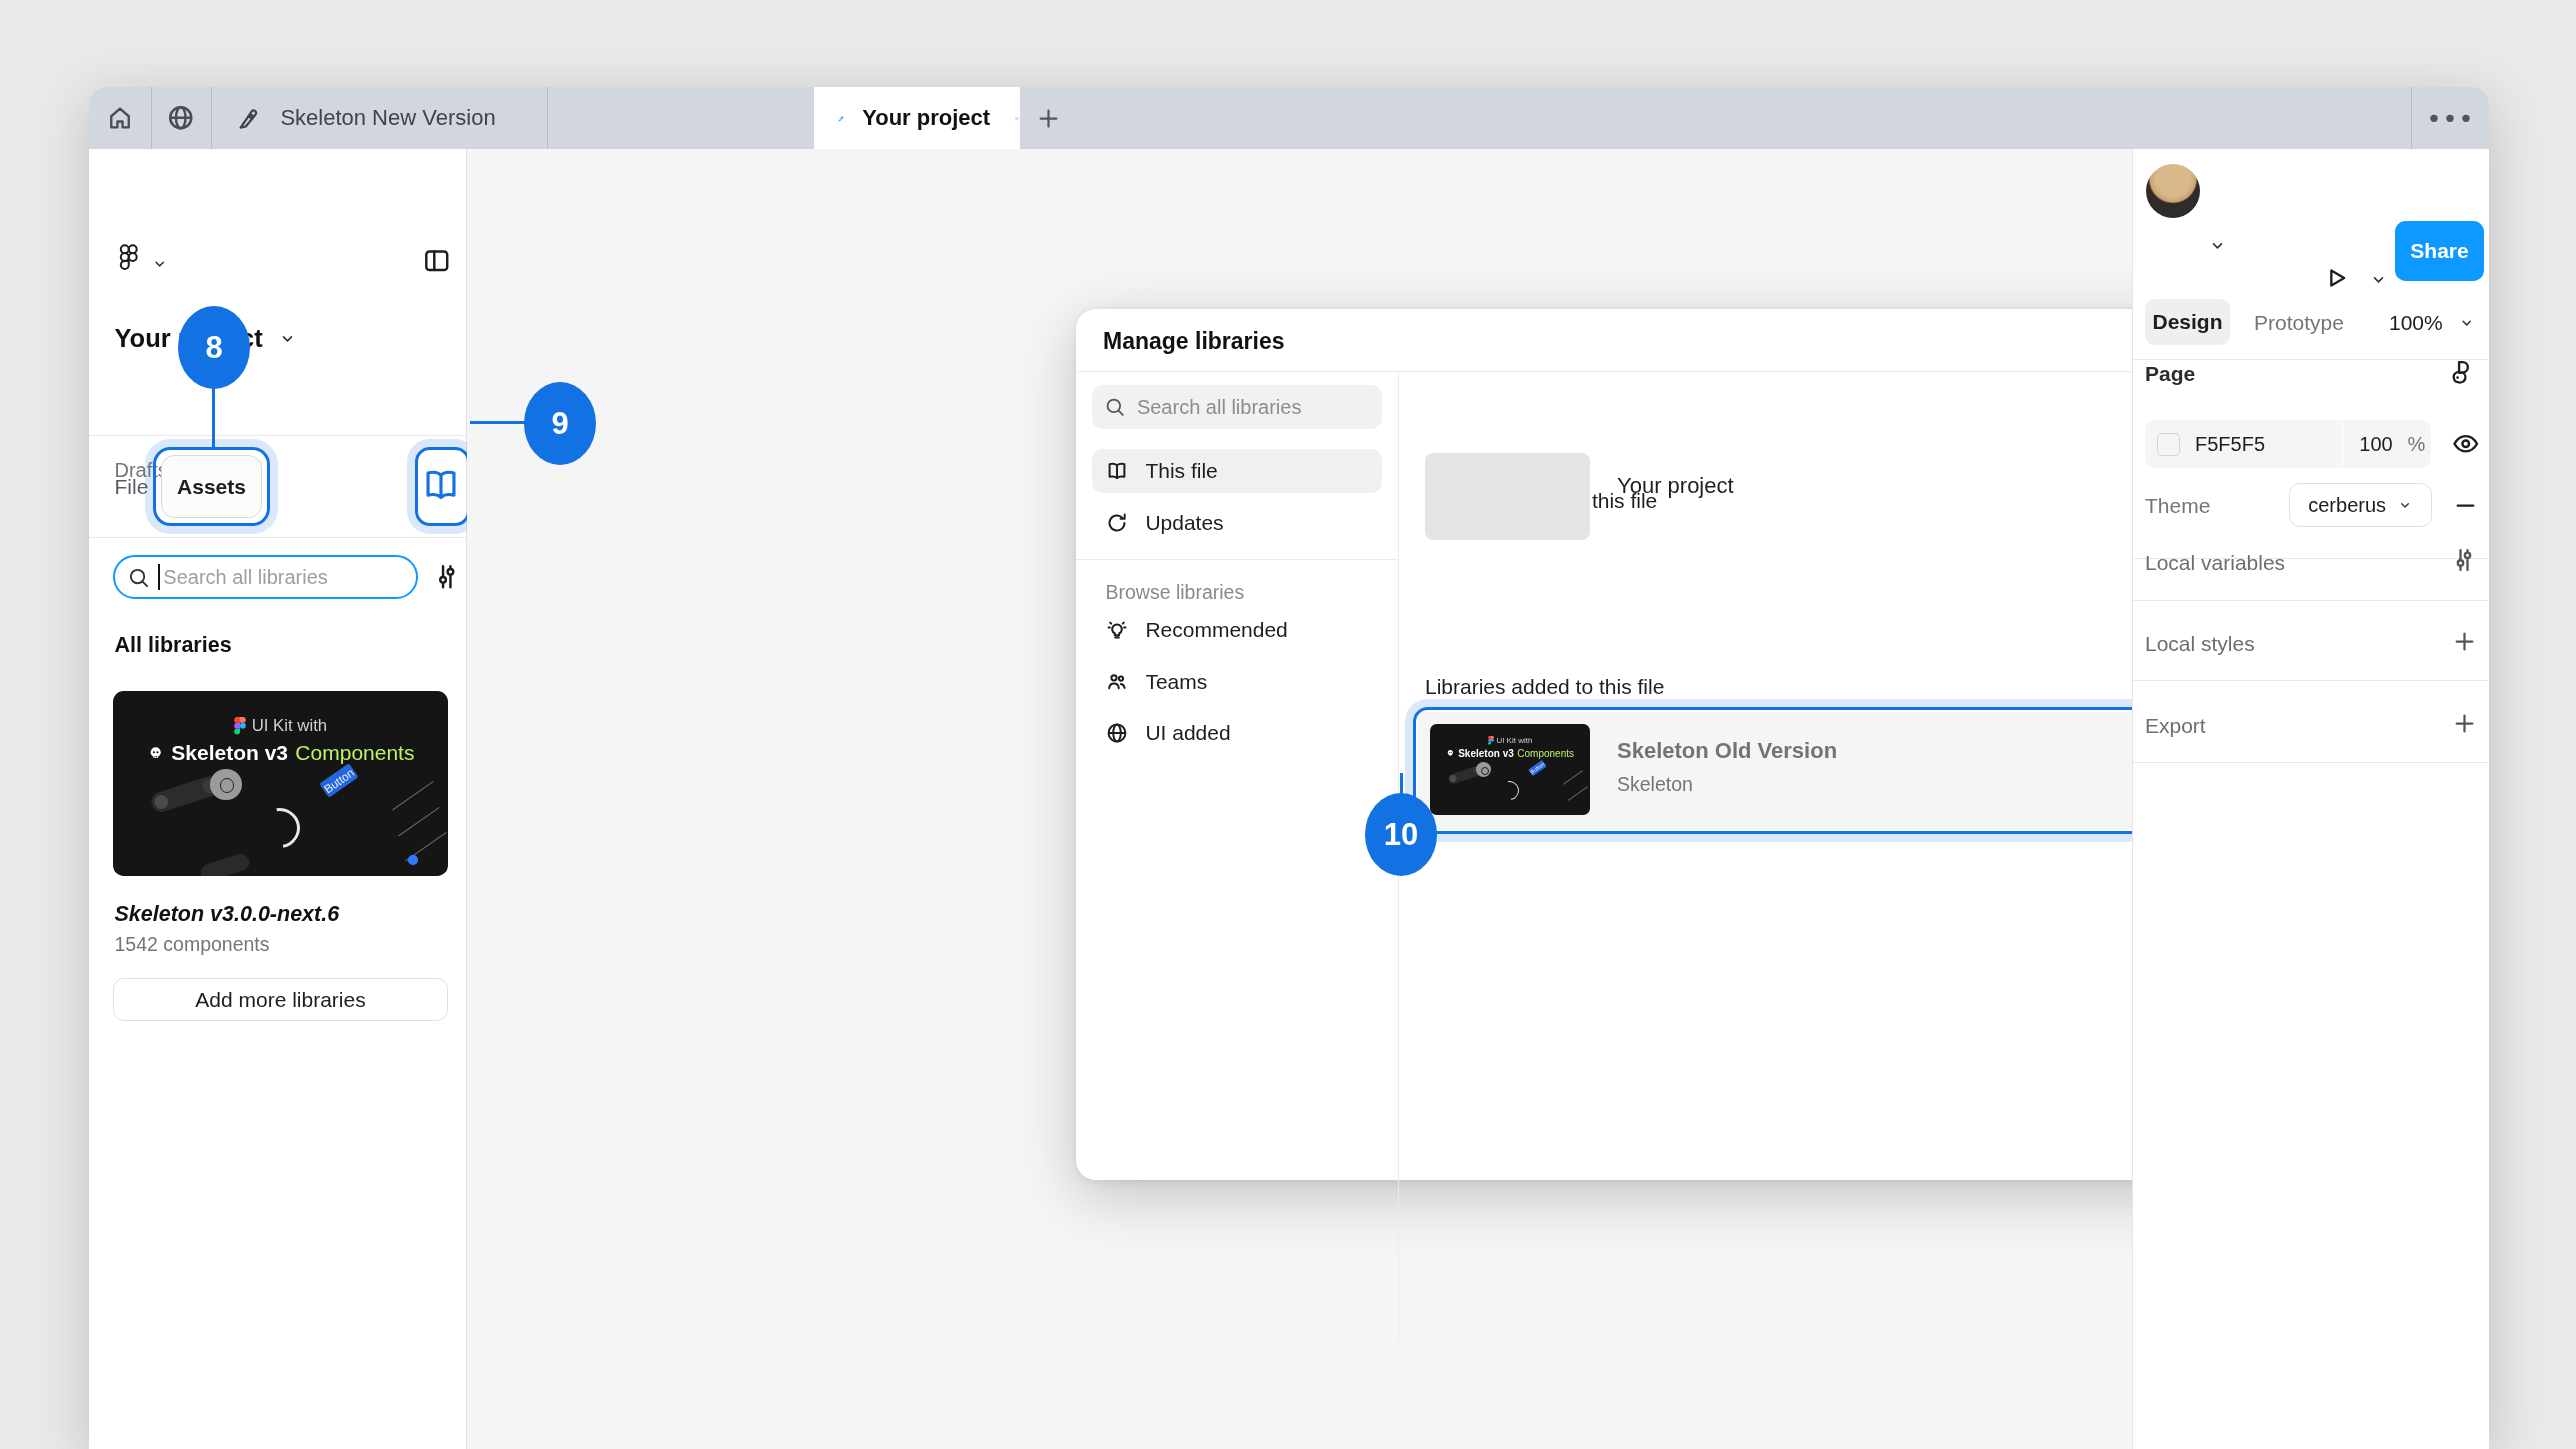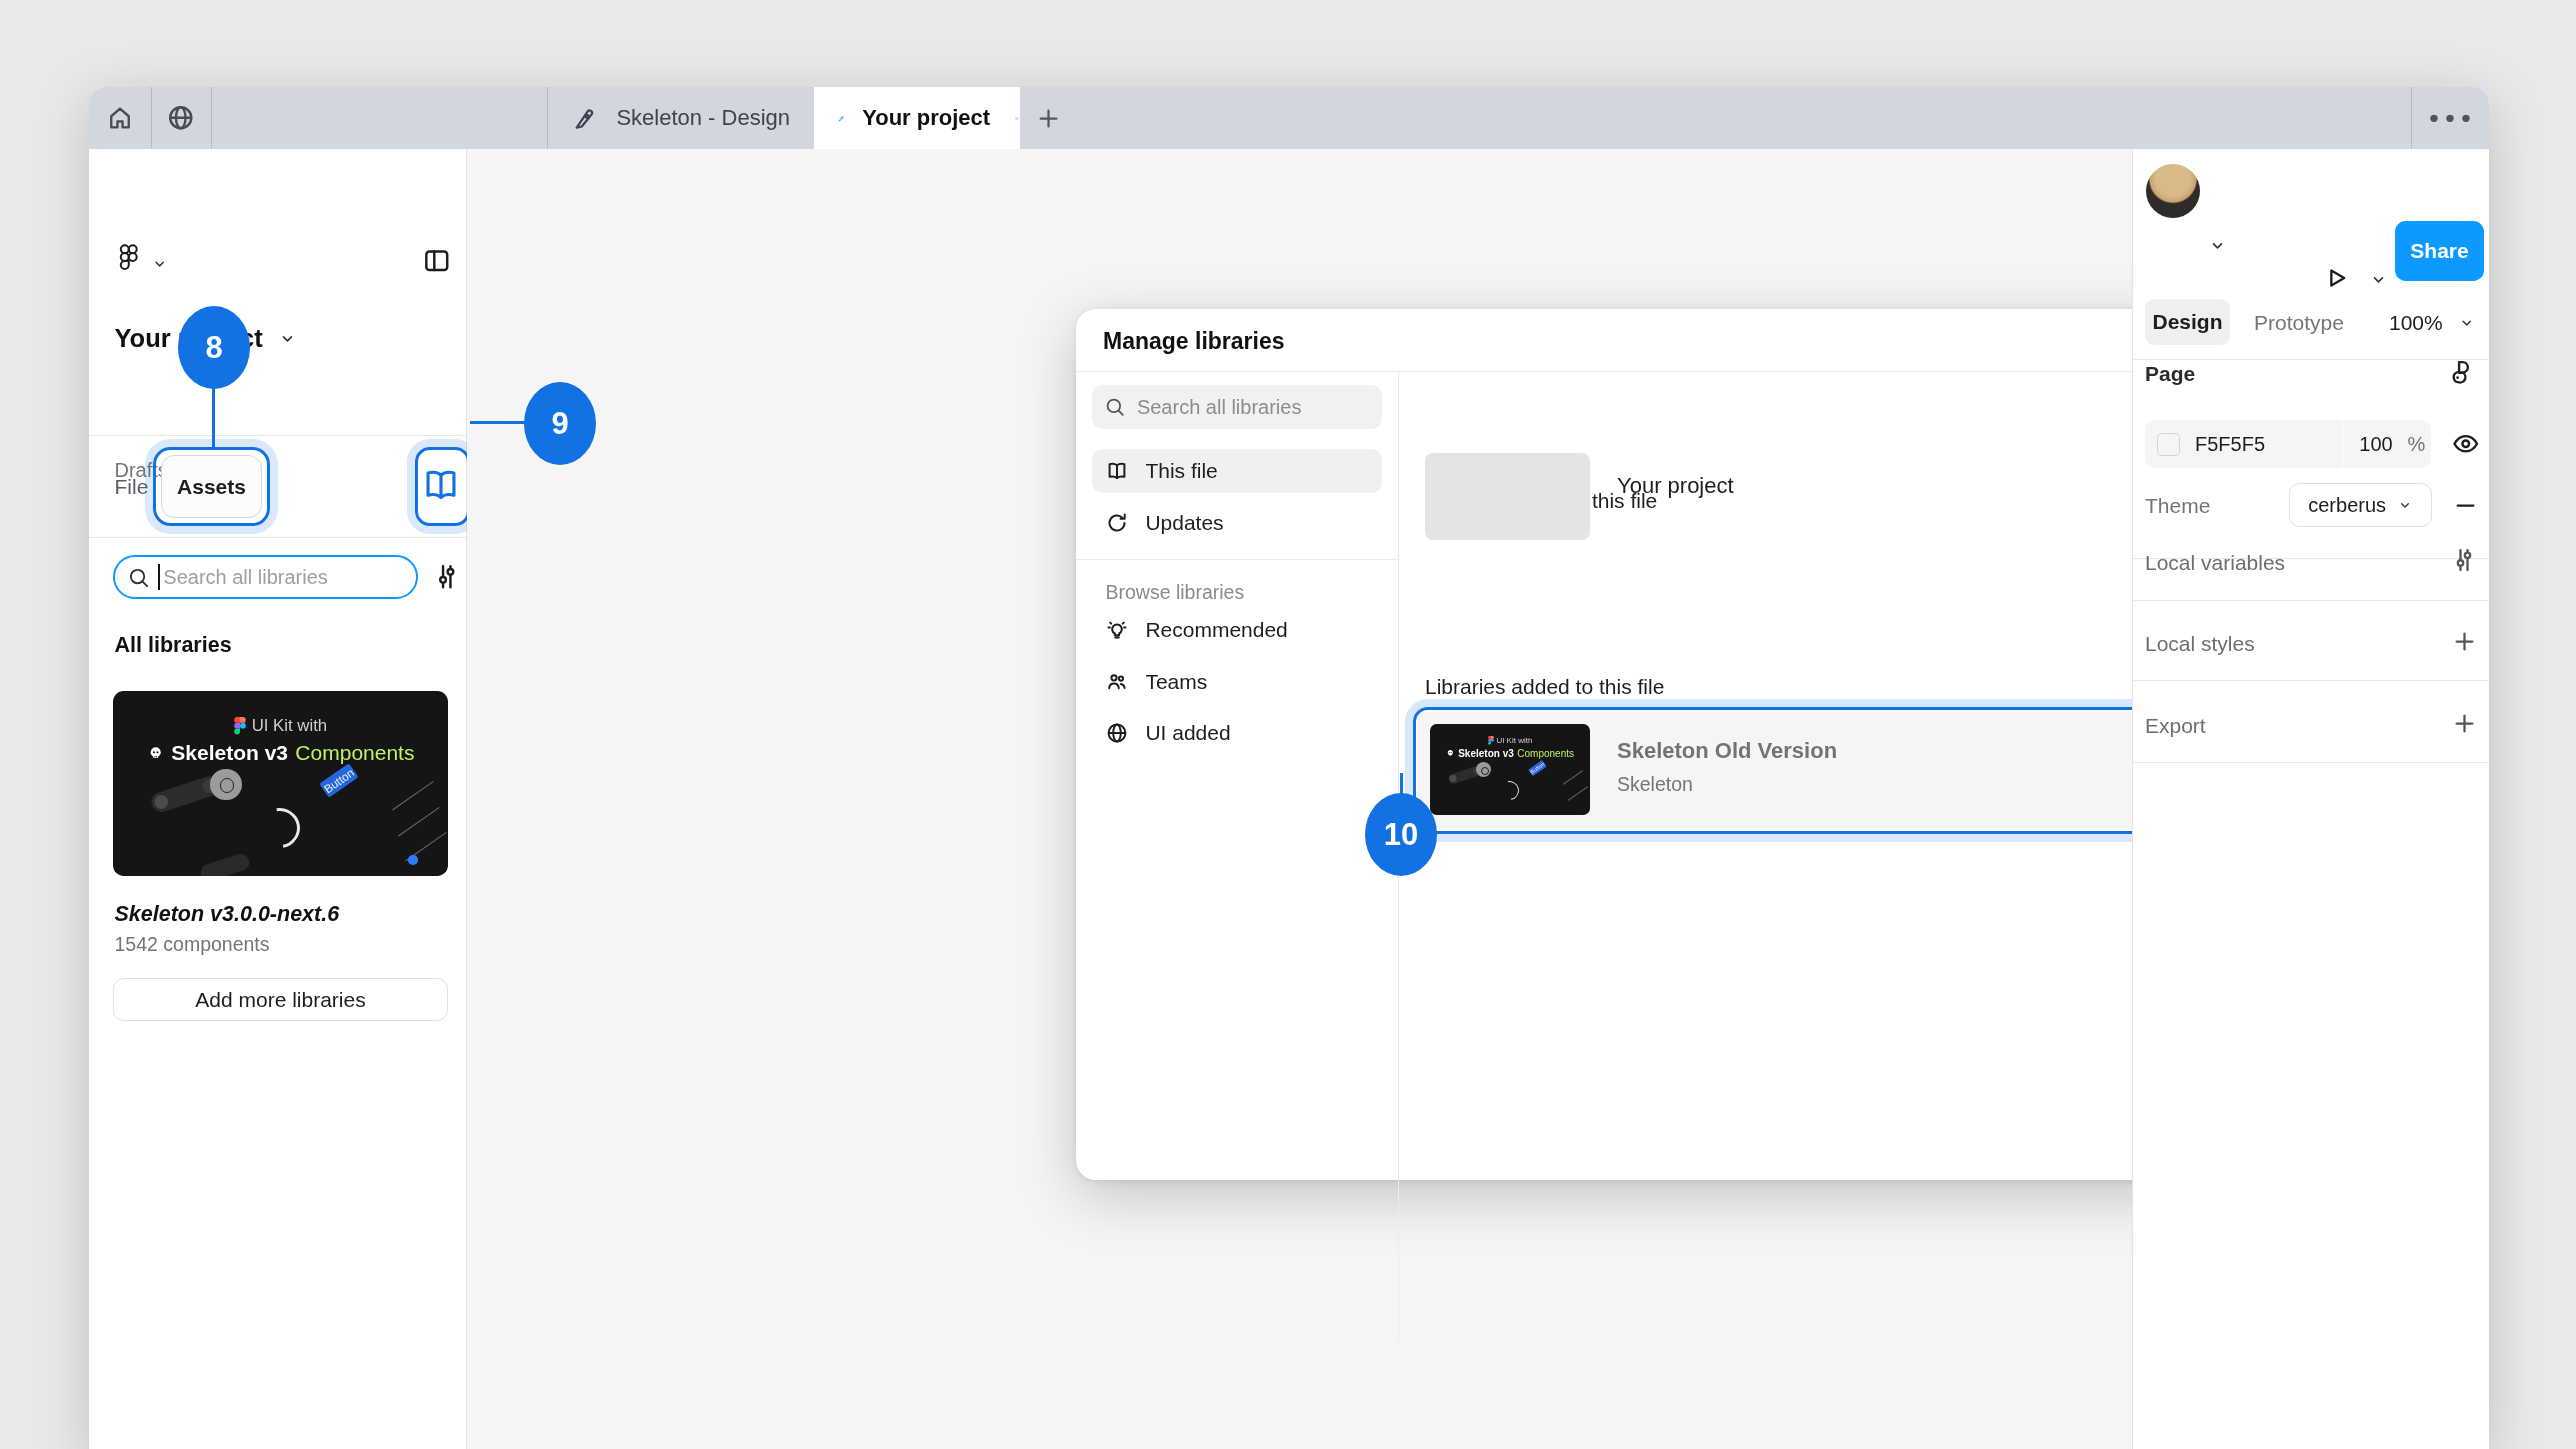--- a/index.html
+++ b/index.html
@@ -108,28 +108,28 @@
     <div class="tb-divider" style="left:62px;"></div>
     <div class="tb-cell" style="left:62px;width:60px;">
       <svg class="ic" width="29.5" height="29.5" viewBox="0 0 24 24">
         <circle cx="12" cy="12" r="8.6"></circle>
           <ellipse cx="12" cy="12" rx="3.9" ry="8.6"></ellipse>
           <path d="M3.8 12h16.4"></path>
         </svg>
     </div>
     <div class="tb-divider" style="left:122px;"></div>
 
-    <div class="tb-divider" style="left:458px;"></div>
-    <div class="tab" style="left:459px;width:266px;">
+    <div class="tab" style="left:123px;width:335px;">
       <svg class="ic" width="27" height="27" viewBox="0 0 24 24">
         <path d="M4.6 19.4 14 5.6c1.5-2 4.8.3 3.6 2.5-.3.6-5 6.4-8.9 11l-4.6 1z"></path>
         <circle cx="13.6" cy="10.3" r="1.25"></circle>
         </svg>
-      <span class="label txt">Skeleton - Design</span>
-    </div>
+      <span class="label txt">Skeleton New Version</span>
+    </div>
+    <div class="tb-divider" style="left:458px;"></div>
     <div class="tab active" style="left:725px;width:206px;font-weight:700;">
       <svg class="ic" width="27" height="27" viewBox="0 0 24 24" style="color:#0d99ff;stroke-width:2.4;">
         <path d="M4.6 19.4 14 5.6c1.5-2 4.8.3 3.6 2.5-.3.6-5 6.4-8.9 11l-4.6 1z"></path>
         <circle cx="13.6" cy="10.3" r="1.25"></circle>
         </svg>
       <span class="label txt">Your project</span>
       <svg class="ic" width="23" height="23" viewBox="0 0 24 24" style="color:#8a8f98;margin-left:6.7px;">
         <path d="M6 6l12 12M18 6 6 18"></path>
         </svg>
     </div>

